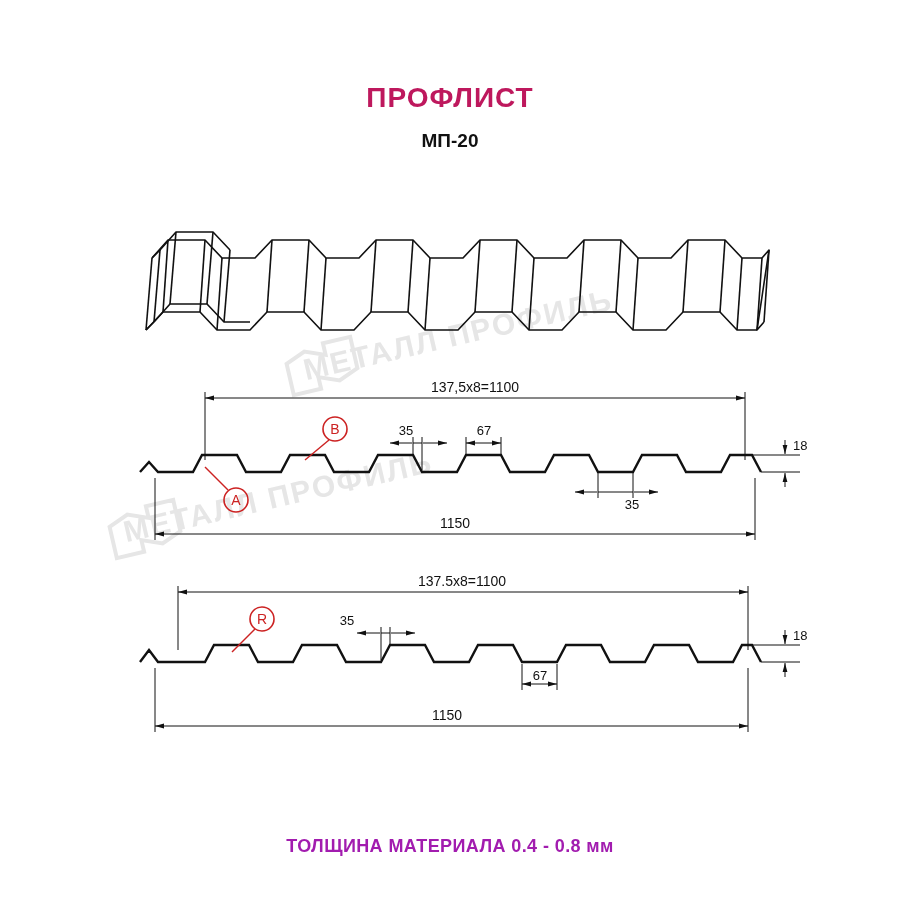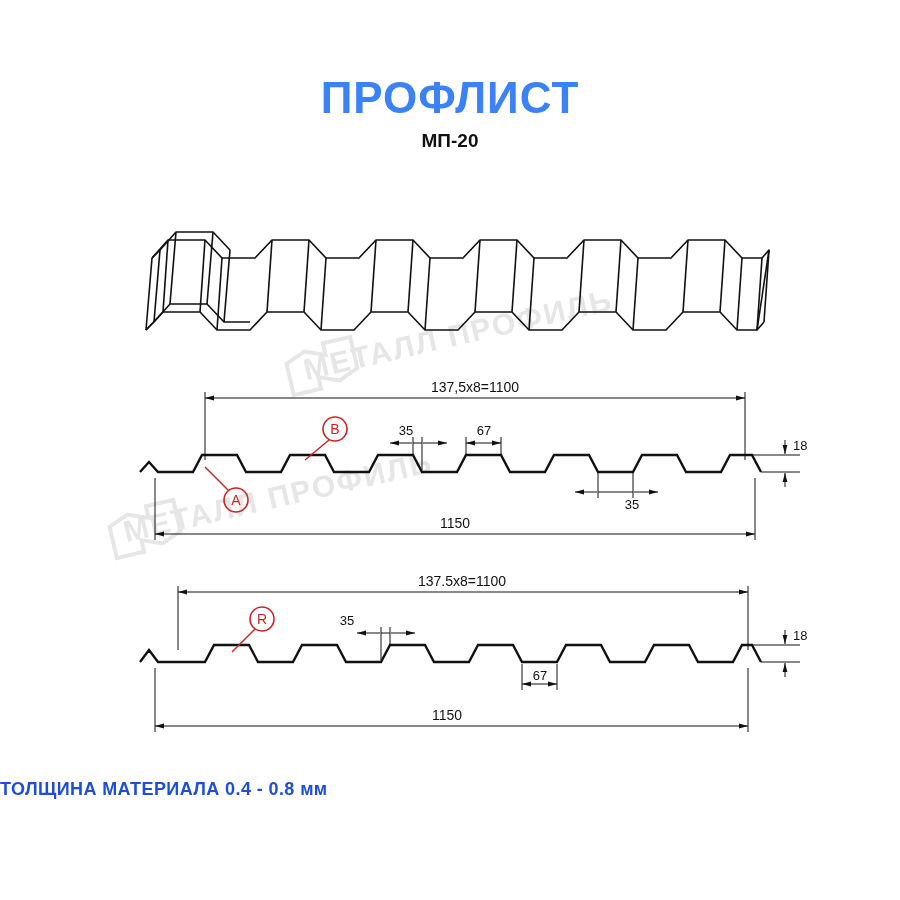--- a/index.html
+++ b/index.html
@@ -22,42 +22,42 @@
     height: 900px;
   }
   .title-block {
     position: absolute;
     top: 78px;
     left: 0;
     width: 900px;
     text-align: center;
   }
   .title {
-    font-size: 44px;
+    font-size: 28px;
     font-weight: bold;
     letter-spacing: 1px;
-    color: #3b82f6;
+    color: #be185d;
     line-height: 40px;
   }
   .subtitle {
     font-size: 19px;
     font-weight: bold;
     color: #111111;
     margin-top: 12px;
     line-height: 22px;
   }
   .footer-note {
     position: absolute;
-    top: 779px;
+    top: 836px;
     left: 0;
     width: 900px;
-    text-align: left;
+    text-align: center;
     font-size: 18px;
     font-weight: bold;
-    color: #1d4ed8;
+    color: #a21caf;
     letter-spacing: 0.4px;
   }
   svg { display: block; }
   .wm {
     position: absolute;
     font-family: "Liberation Sans", sans-serif;
     font-weight: bold;
     color: #e6e6e6;
     font-size: 30px;
     letter-spacing: 2px;

